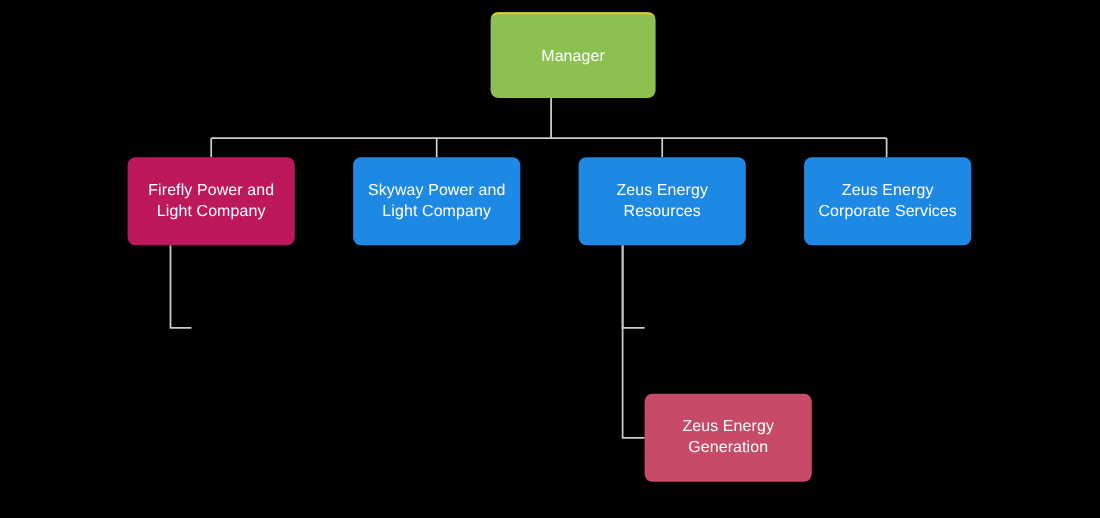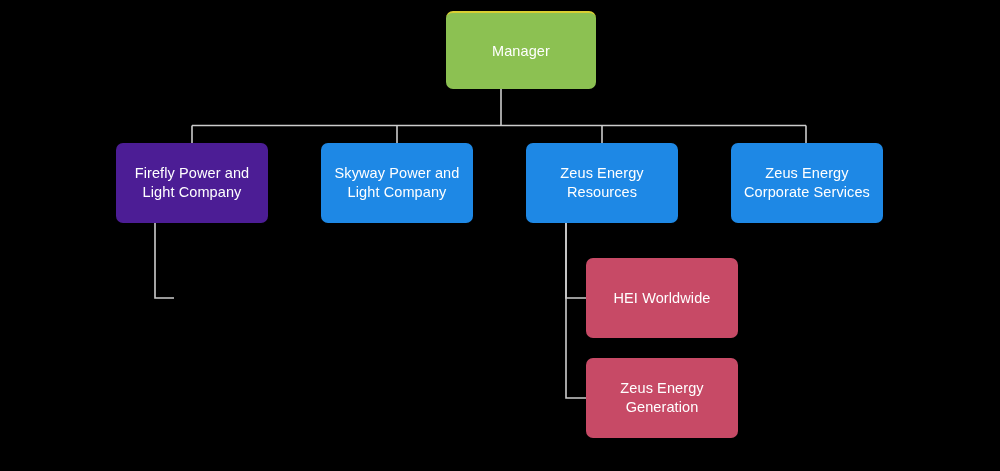--- a/index.html
+++ b/index.html
@@ -63,43 +63,40 @@
       <path d="M155,223 L155,298 L174,298"></path>
       <path d="M566,223 L566,298 L586,298"></path>
       <path d="M566,223 L566,398 L586,398"></path>
     </g>
   </svg>
 
   <div class="node node-root" style="left:426px; top:11px; width:150px; height:78px; background:#8cc152;margin-left:20px;">
     <span class="node-label">Manager</span>
   </div>
 
-  <div class="node" style="left:116px; top:143px; width:152px; height:80px; background:#4c1d95;">
+  <div class="node" style="left:116px; top:143px; width:152px; height:80px; background:#be185d;">
     <span class="node-label">Firefly Power and
 Light Company</span>
   </div>
 
   <div class="node" style="left:321px; top:143px; width:152px; height:80px; background:#1e88e5;">
     <span class="node-label">Skyway Power and
 Light Company</span>
   </div>
 
   <div class="node" style="left:526px; top:143px; width:152px; height:80px; background:#1e88e5;">
     <span class="node-label">Zeus Energy
 Resources</span>
   </div>
 
   <div class="node" style="left:731px; top:143px; width:152px; height:80px; background:#1e88e5;">
     <span class="node-label">Zeus Energy
 Corporate Services</span>
   </div>
 
 
-  <div class="node" style="left:586px; top:258px; width:152px; height:80px; background:#c74a66;">
-    <span class="node-label">HEI Worldwide</span>
-  </div>
 
   <div class="node" style="left:586px; top:358px; width:152px; height:80px; background:#c74a66;">
     <span class="node-label">Zeus Energy
 Generation</span>
   </div>
 
 </div>
 
 </body></html>

